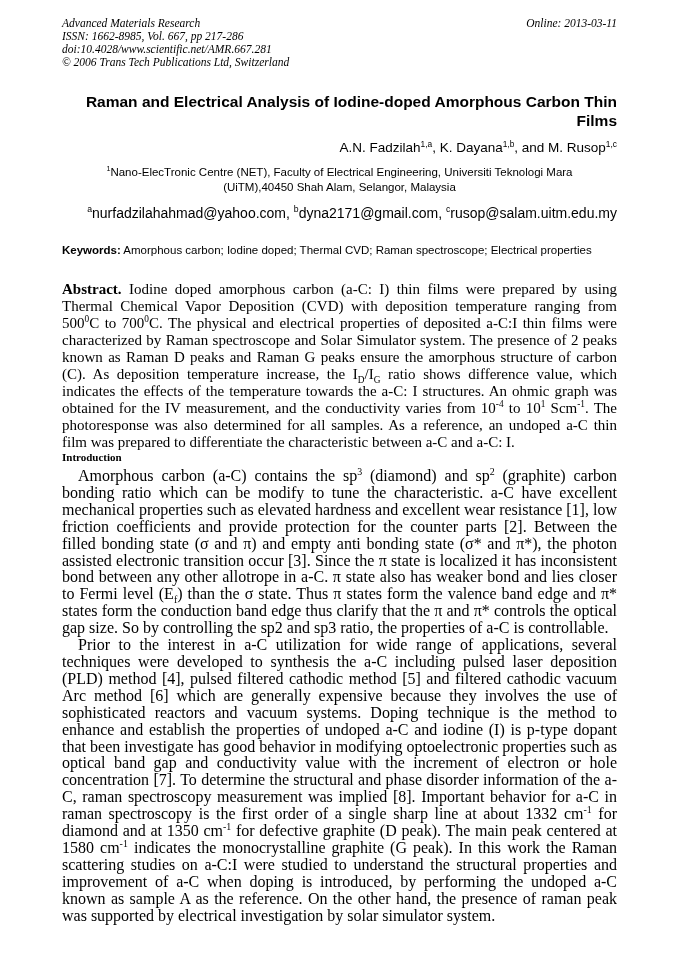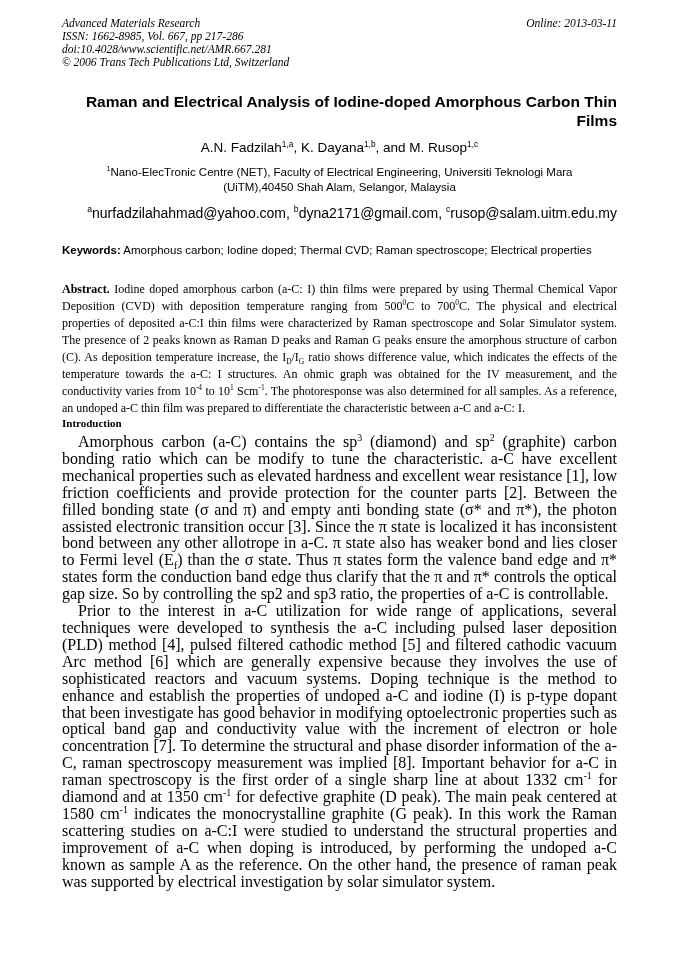--- a/index.html
+++ b/index.html
@@ -31,21 +31,21 @@
     margin: 23px auto 0 auto;
     max-width: 560px;
     text-align: right;
     font-family: "Liberation Sans", sans-serif;
     font-weight: bold;
     font-size: 15.5px;
     line-height: 19px;
   }
   .authors {
     margin-top: 9px;
-    text-align: center;
+    text-align: right;
     font-family: "Liberation Sans", sans-serif;
     font-size: 13.5px;
     line-height: 17px;
   }
   .affiliation {
     margin: 9px auto 0 auto;
     max-width: 520px;
     text-align: center;
     font-family: "Liberation Sans", sans-serif;
     font-size: 11.5px;
@@ -60,21 +60,21 @@
   }
   .keywords {
     margin-top: 22px;
     font-family: "Liberation Sans", sans-serif;
     font-size: 11.5px;
     line-height: 15px;
     text-align: justify;
   }
   .abstract {
     margin-top: 23px;
-    font-size: 12px;
+    font-size: 15px;
     line-height: 17px;
     text-align: justify;
   }
   .section-heading {
     font-size: 11px;
     font-weight: bold;
   }
   .bodypara {
     margin-top: 5px;
     font-size: 16px;

